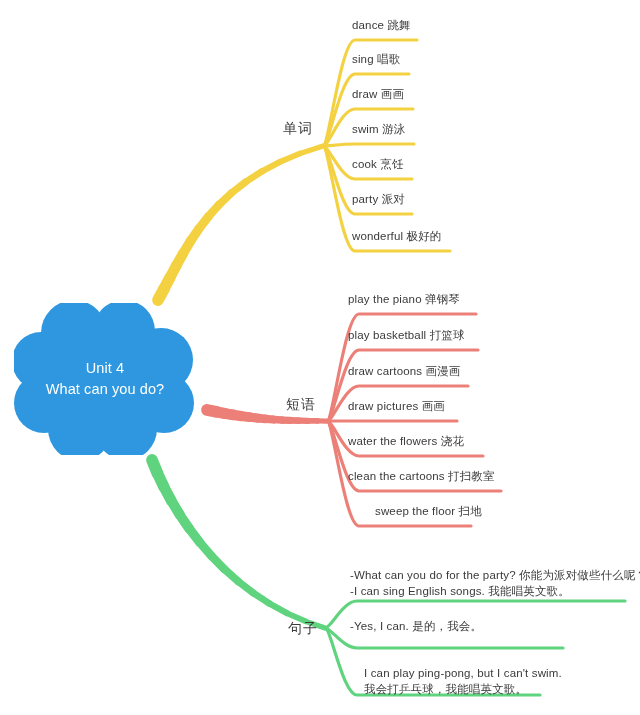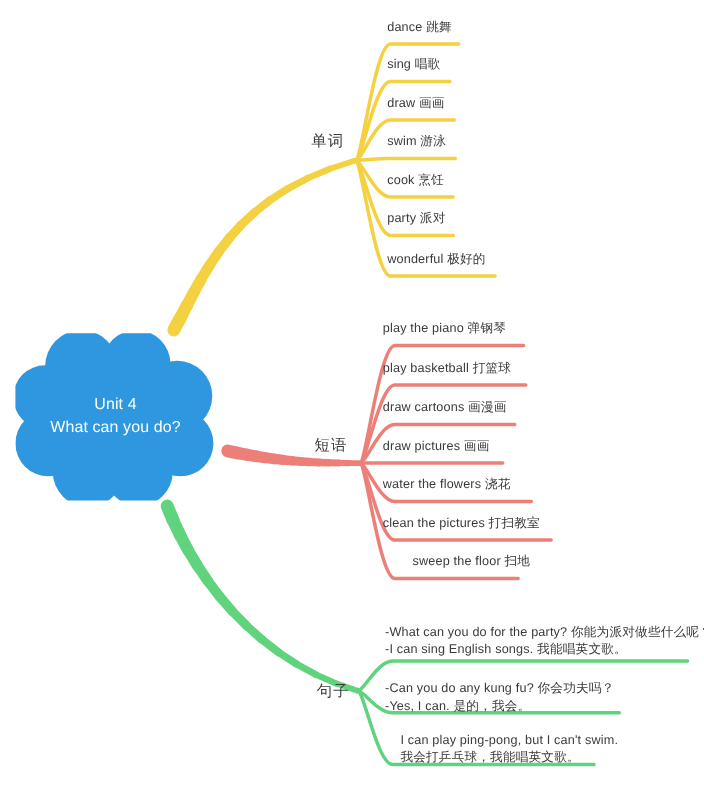--- a/index.html
+++ b/index.html
@@ -179,29 +179,28 @@
       <div class="leaf" style="left: 352px; top: 122px;">swim 游泳</div>
       <div class="leaf" style="left: 352px; top: 157px;">cook 烹饪</div>
       <div class="leaf" style="left: 352px; top: 192px;">party 派对</div>
       <div class="leaf" style="left: 352px; top: 229px;">wonderful 极好的</div>
       <div class="branch-label" style="left: 286px; top: 396px;">短语</div>
       <div class="leaf" style="left: 348px; top: 292px;">play the piano 弹钢琴</div>
       <div class="leaf" style="left: 348px; top: 328px;">play basketball 打篮球</div>
       <div class="leaf" style="left: 348px; top: 364px; text-align: right;">draw cartoons 画漫画</div>
       <div class="leaf" style="left: 348px; top: 399px;">draw pictures 画画</div>
       <div class="leaf" style="left: 348px; top: 434px;">water the flowers 浇花</div>
-      <div class="leaf" style="left: 348px; top: 469px;">clean the pictures 打扫教室</div>
+      <div class="leaf" style="left: 348px; top: 469px;">clean the cartoons 打扫教室</div>
       <div class="leaf" style="left: 348px; top: 504px; margin-left: 27px;">sweep the floor 扫地</div>
       <div class="branch-label" style="left: 288px; top: 620px;">句子</div>
       <div class="leaf multi" style="left: 350px; top: 567px;">
         <span>-What can you do for the party? 你能为派对做些什么呢？</span>
         <span>-I can sing English songs. 我能唱英文歌。</span>
       </div>
       <div class="leaf multi" style="left: 350px; top: 618px;">
-        <span>-Can you do any kung fu? 你会功夫吗？</span>
         <span>-Yes, I can. 是的，我会。</span>
       </div>
       <div class="leaf multi" style="left: 350px; top: 665px; margin-left: 14px;">
         <span>I can play ping-pong, but I can't swim.</span>
         <span>我会打乒乓球，我能唱英文歌。</span>
       </div>
     </div>
 
 </div>
 

